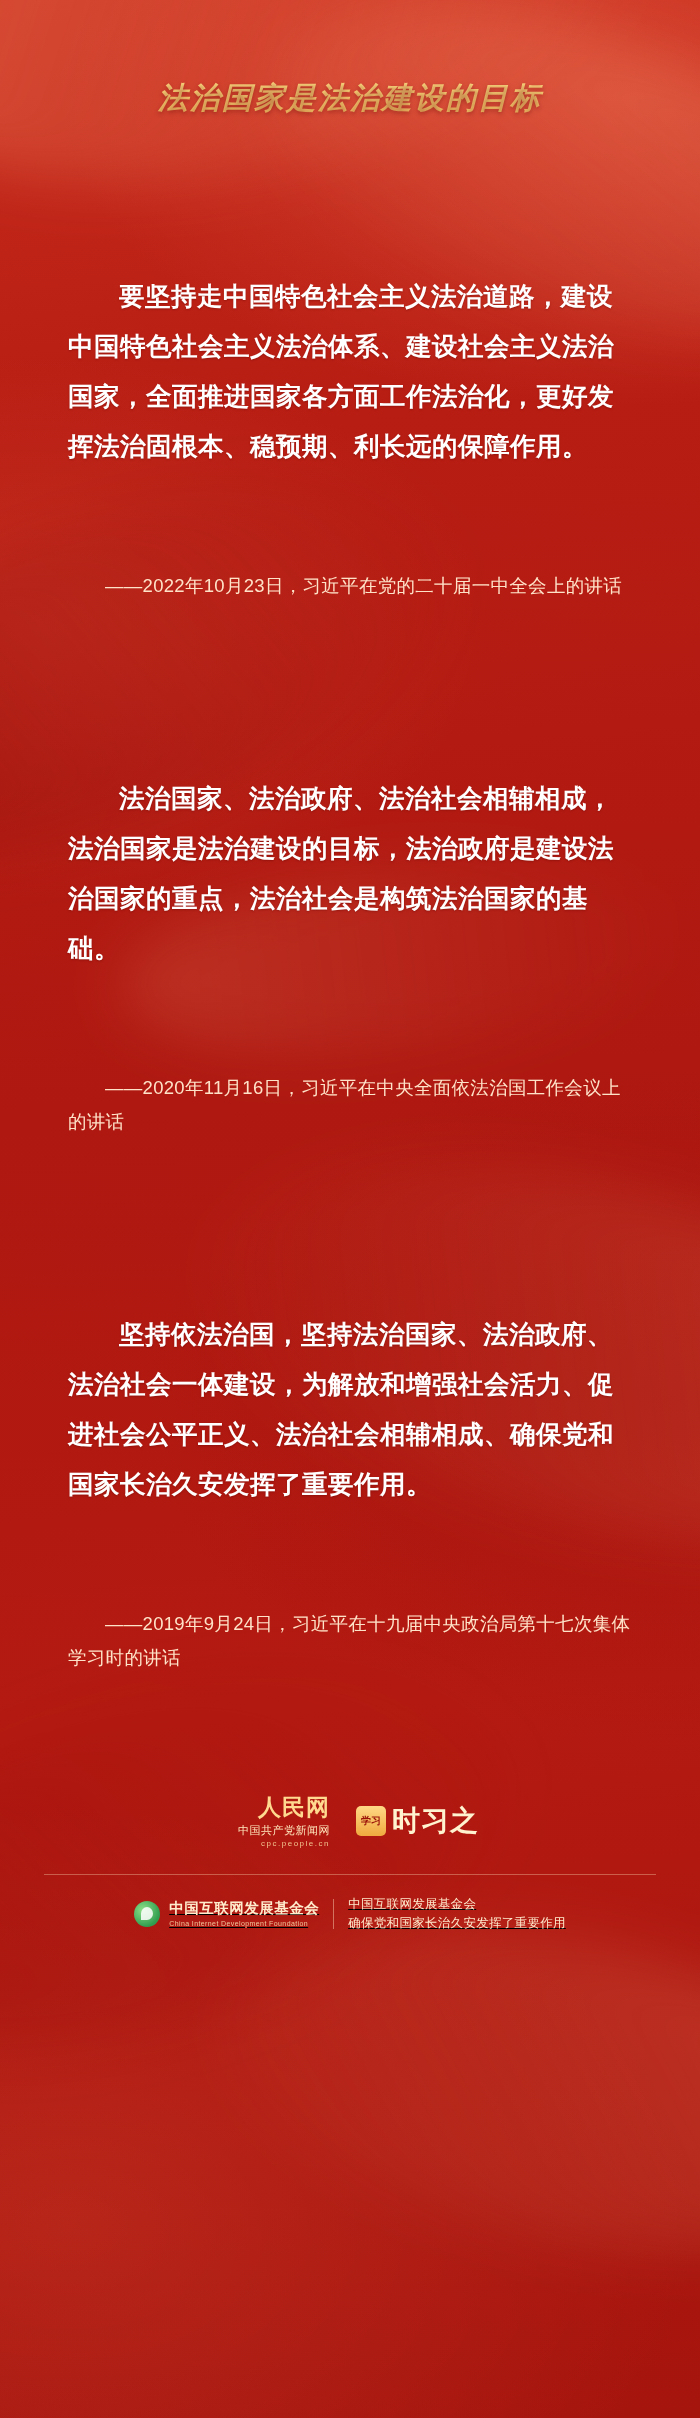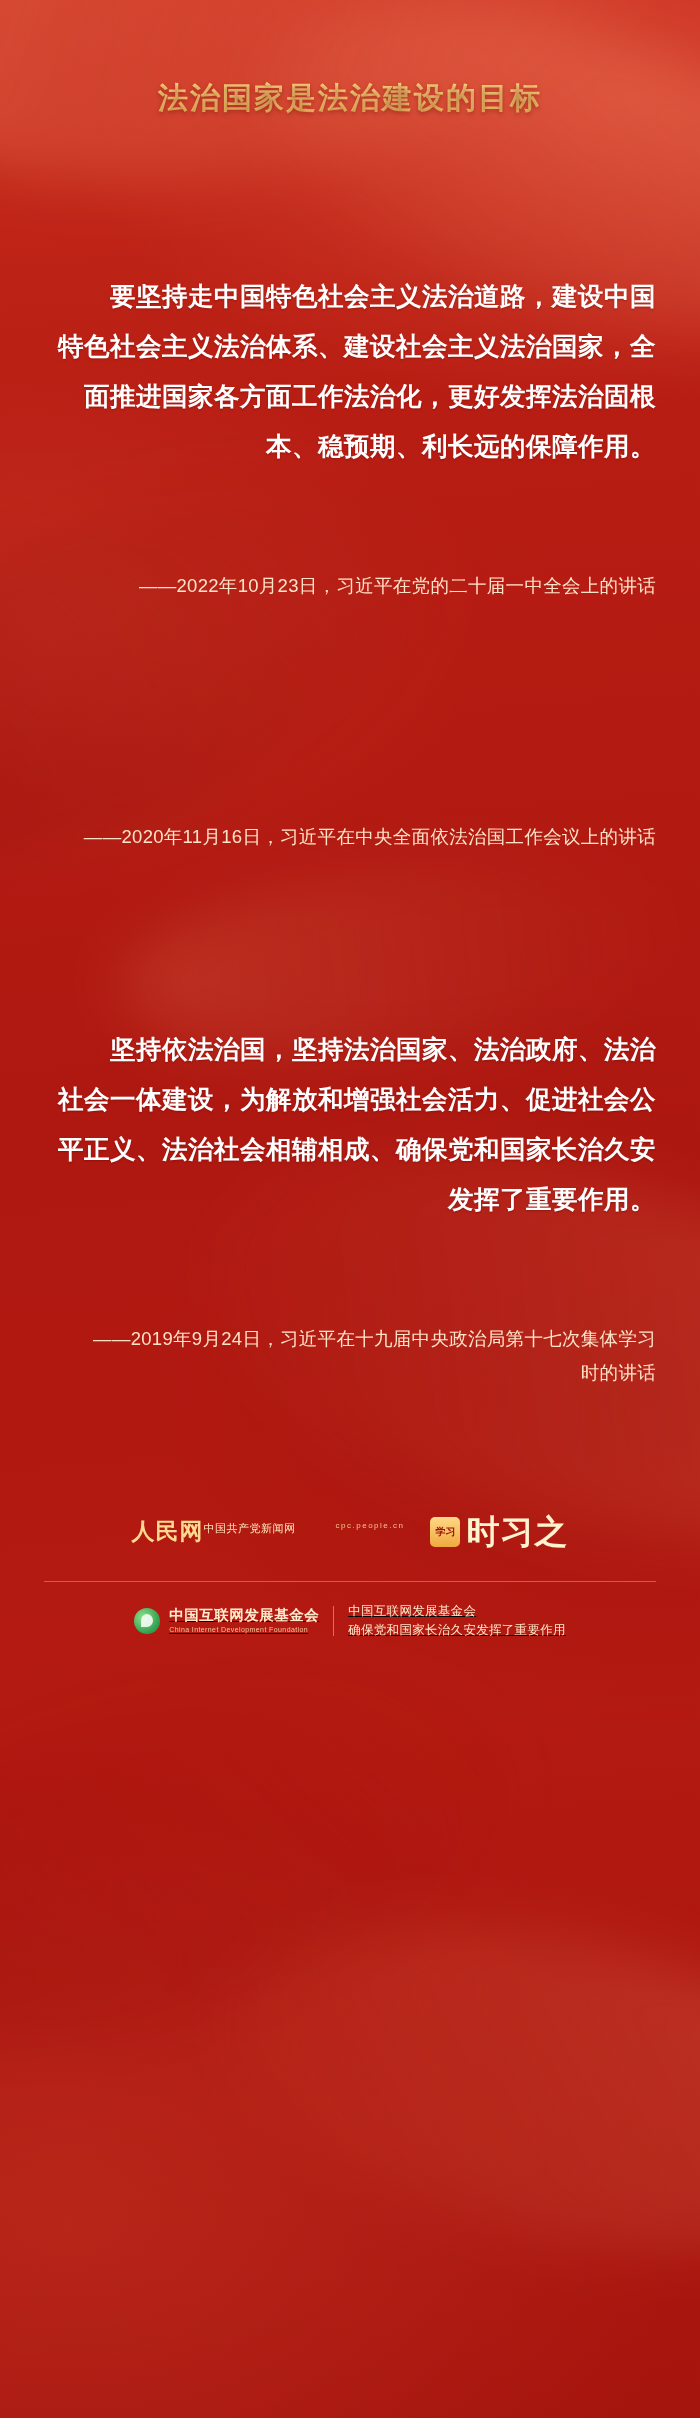--- a/index.html
+++ b/index.html
@@ -49,25 +49,25 @@
     font-size: 30px;
     font-weight: bold;
     letter-spacing: 2px;
     color: #ffe9a8;
     background: linear-gradient(180deg, #fff6d2 0%, #ffe08a 55%, #f6c062 100%);
     -webkit-background-clip: text;
     background-clip: text;
     -webkit-text-fill-color: transparent;
     text-shadow: 0 2px 4px rgba(90,5,4,0.35);
     font-family: "Liberation Serif", "DejaVu Serif", serif;
+    font-style: italic;
   }
 
   .block {
-    padding: 0 44px;
-    text-align: right;
+    padding: 0 68px;
   }
   .quote {
     color: #ffffff;
     font-size: 25.5px;
     line-height: 50px;
     font-weight: bold;
     letter-spacing: 0.5px;
     text-indent: 2em;
     text-shadow: 0 1px 2px rgba(110,8,6,0.45);
   }
@@ -90,21 +90,22 @@
     padding-bottom: 40px;
   }
   .logo-row {
     display: flex;
     align-items: center;
     justify-content: center;
     gap: 26px;
   }
   .people-logo {
     display: flex;
-    align-items: flex-start;
+    flex-direction: column;
+    align-items: flex-end;
     line-height: 1.15;
   }
   .people-cn {
     font-family: "Liberation Serif", "DejaVu Serif", serif;
     font-size: 23px;
     font-weight: bold;
     color: #ffd98f;
     letter-spacing: 1px;
   }
   .people-sub {
@@ -134,21 +135,21 @@
     font-weight: bold;
     display: flex;
     align-items: center;
     justify-content: center;
     line-height: 10px;
     text-align: center;
     font-family: "Liberation Serif", "DejaVu Serif", serif;
   }
   .sx-text {
     font-family: "Liberation Serif", "DejaVu Serif", serif;
-    font-size: 33px;
+    font-size: 28px;
     font-weight: bold;
     color: #fff3d0;
     letter-spacing: 1px;
   }
   .divider-line {
     margin: 26px auto 0;
     width: 612px;
     height: 1px;
     background: rgba(255,225,190,0.35);
   }
@@ -232,20 +233,21 @@
 
     <div class="block">
       <p class="quote">要坚持走中国特色社会主义法治道路，建设中国特色社会主义法治体系、建设社会主义法治国家，全面推进国家各方面工作法治化，更好发挥法治固根本、稳预期、利长远的保障作用。</p>
       <div class="gap-a"></div>
       <p class="source">——2022年10月23日，习近平在党的二十届一中全会上的讲话</p>
     </div>
 
     <div class="gap-b"></div>
 
     <div class="block">
+      <p class="quote">法治国家、法治政府、法治社会相辅相成，法治国家是法治建设的目标，法治政府是建设法治国家的重点，法治社会是构筑法治国家的基础。</p>
       <div class="gap-a"></div>
       <p class="source">——2020年11月16日，习近平在中央全面依法治国工作会议上的讲话</p>
     </div>
 
     <div class="gap-b"></div>
 
     <div class="block">
       <p class="quote">坚持依法治国，坚持法治国家、法治政府、法治社会一体建设，为解放和增强社会活力、促进社会公平正义、法治社会相辅相成、确保党和国家长治久安发挥了重要作用。</p>
       <div class="gap-a"></div>
       <p class="source">——2019年9月24日，习近平在十九届中央政治局第十七次集体学习时的讲话</p>

